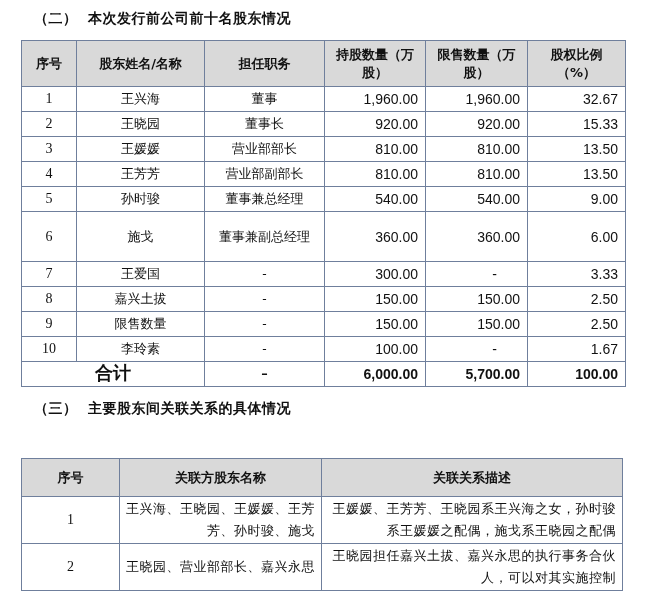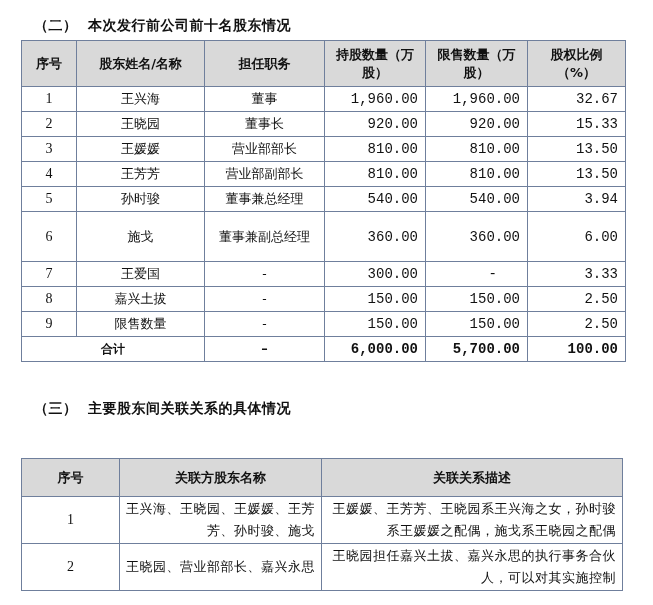--- a/index.html
+++ b/index.html
@@ -6,37 +6,37 @@
   body { width: 653px; height: 605px; position: relative; overflow: hidden;
          font-family: "DejaVu Serif", "Liberation Serif", serif; color: #111; }
   .section-title { position: absolute; left: 34px; font-family: "DejaVu Sans", "Liberation Sans", sans-serif;
                    font-weight: bold; font-size: 14px; color: #111; letter-spacing: 0.5px; }
   .section-title .num { display: inline-block; width: 54px; }
   table { position: absolute; border-collapse: collapse; table-layout: fixed; }
   td, th { border: 1px solid #6f7f9c; padding: 0 5px; font-size: 13px; line-height: 18px; }
   th { background: #d9d9d9; font-family: "DejaVu Sans", "Liberation Sans", sans-serif; font-weight: bold;
        font-size: 13px; text-align: center; }
   td { text-align: center; font-family: "DejaVu Serif", "Liberation Serif", serif; }
-  td.num { text-align: right; padding-right: 7px; font-family: Liberation Mono, monospace; font-size: 14px; }
+  td.num { text-align: right; padding-right: 7px; font-family: Liberation Sans, sans-serif; font-size: 14px; }
   td.idx { font-family: "Liberation Serif", "DejaVu Serif", serif; font-size: 14px; }
   tr.total td { font-weight: bold; }
-  tr.total td.label { font-family: Liberation Sans, sans-serif; font-size: 12px; }
+  tr.total td.label { font-family: Liberation Mono, monospace; font-size: 18px; }
   #t1 { left: 21px; top: 40px; width: 604px; }
   #t1 thead tr { height: 46px; }
   #t1 tbody tr { height: 25px; }
   #t1 tbody tr.tall { height: 50px; }
   #t2 { left: 21px; top: 458px; width: 601px; }
   #t2 thead tr { height: 38px; }
   #t2 tbody tr { height: 47px; }
   #t2 td.text { text-align: right; line-height: 22px; padding: 1px 6px; letter-spacing: 0.5px; }
 </style>
 </head>
 <body>
 
-<div class="section-title" style="top:17px;">
+<div class="section-title" style="top:10px;">
   <span class="num">（二）</span><span>本次发行前公司前十名股东情况</span>
 </div>
 
 <table id="t1">
   <colgroup>
     <col style="width:55px">
       <col style="width:128px">
       <col style="width:120px">
     <col style="width:101px">
       <col style="width:102px">
@@ -84,21 +84,21 @@
       <td class="num">810.00</td>
       <td class="num">810.00</td>
       <td class="num">13.50</td>
     </tr>
     <tr>
       <td class="idx">5</td>
       <td>孙时骏</td>
       <td>董事兼总经理</td>
       <td class="num">540.00</td>
       <td class="num">540.00</td>
-      <td class="num">3.94</td>
+      <td class="num">9.00</td>
     </tr>
     <tr class="tall">
       <td class="idx">6</td>
       <td>施戈</td>
       <td style="line-height:22px;">董事兼副总经理</td>
       <td class="num">360.00</td>
       <td class="num">360.00</td>
       <td class="num">6.00</td>
     </tr>
     <tr>
@@ -117,20 +117,28 @@
       <td class="num">150.00</td>
       <td class="num">2.50</td>
     </tr>
     <tr>
       <td class="idx">9</td>
       <td>限售数量</td>
       <td>-</td>
       <td class="num">150.00</td>
       <td class="num">150.00</td>
       <td class="num">2.50</td>
+    </tr>
+    <tr>
+      <td class="idx">10</td>
+      <td>李玲素</td>
+      <td>-</td>
+      <td class="num">100.00</td>
+      <td class="num" style="text-align:right;padding-right:30px;">-</td>
+      <td class="num">1.67</td>
     </tr>
     <tr class="total">
       <td class="label" colspan="2">合计</td>
       <td>–</td>
       <td class="num">6,000.00</td>
       <td class="num">5,700.00</td>
       <td class="num">100.00</td>
     </tr>
   </tbody>
 </table>

